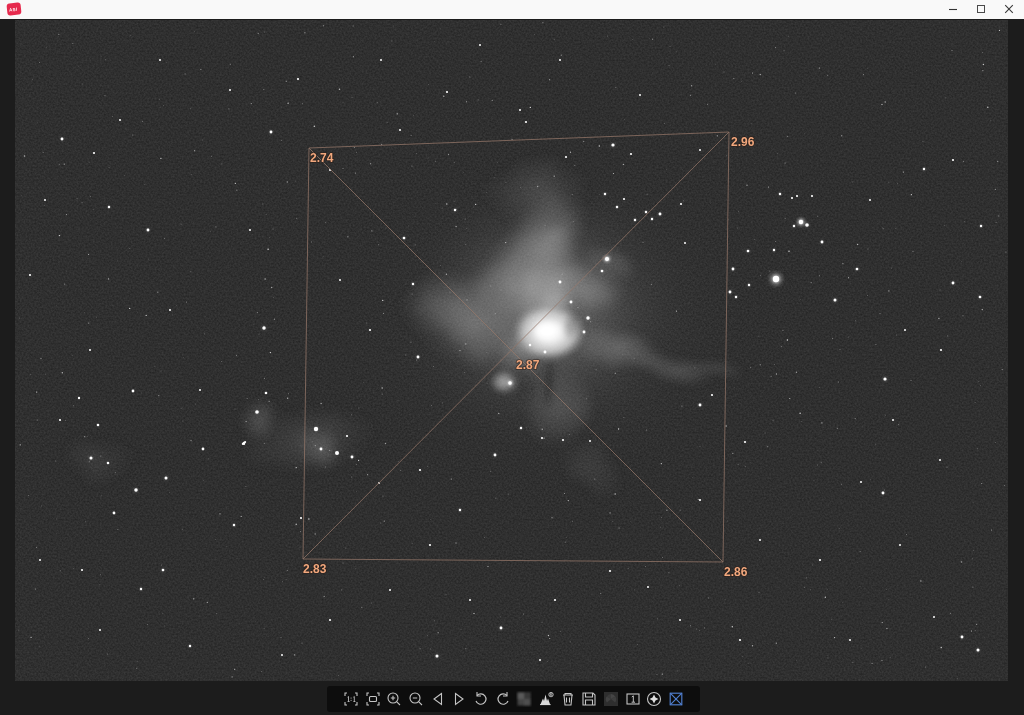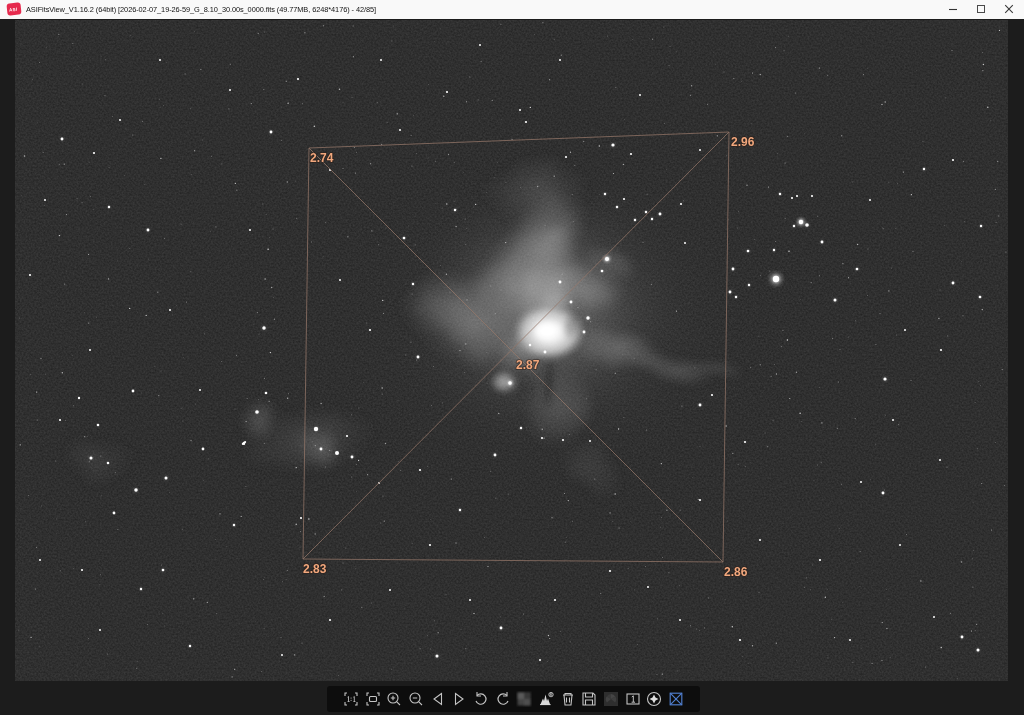--- a/index.html
+++ b/index.html
@@ -1086,21 +1086,20 @@
 <text x="288" y="553">2.83</text>
 <text x="709" y="556">2.86</text>
 <text x="501" y="349">2.87</text>
 </g>
 </svg>
 </div>
 <div id="tb">
     <div class="logo">
       <span>ASI</span>
     </div>
-    <div class="t">ASIFitsView_V1.16.2 (64bit) [2026-02-07_19-26-59_G_8.10_30.00s_0000.fits (49.77MB, 6248*4176) - 42/85]</div>
 <svg style="position:absolute;right:63px;top:0" width="16" height="19">
       <path d="M4 9.5h8" stroke="#333" stroke-width="1.1"></path>
     </svg>
     <svg style="position:absolute;right:35px;top:0" width="16" height="19">
       <rect x="4.5" y="5.5" width="7" height="7" fill="none" stroke="#4a4a4a" stroke-width="1"></rect>
     </svg>
     <svg style="position:absolute;right:7px;top:0" width="16" height="19">
       <path d="M4.2 5.2l7.6 7.6M11.8 5.2l-7.6 7.6" stroke="#3a3a3a" stroke-width="1.1"></path>
     </svg>
   </div>

